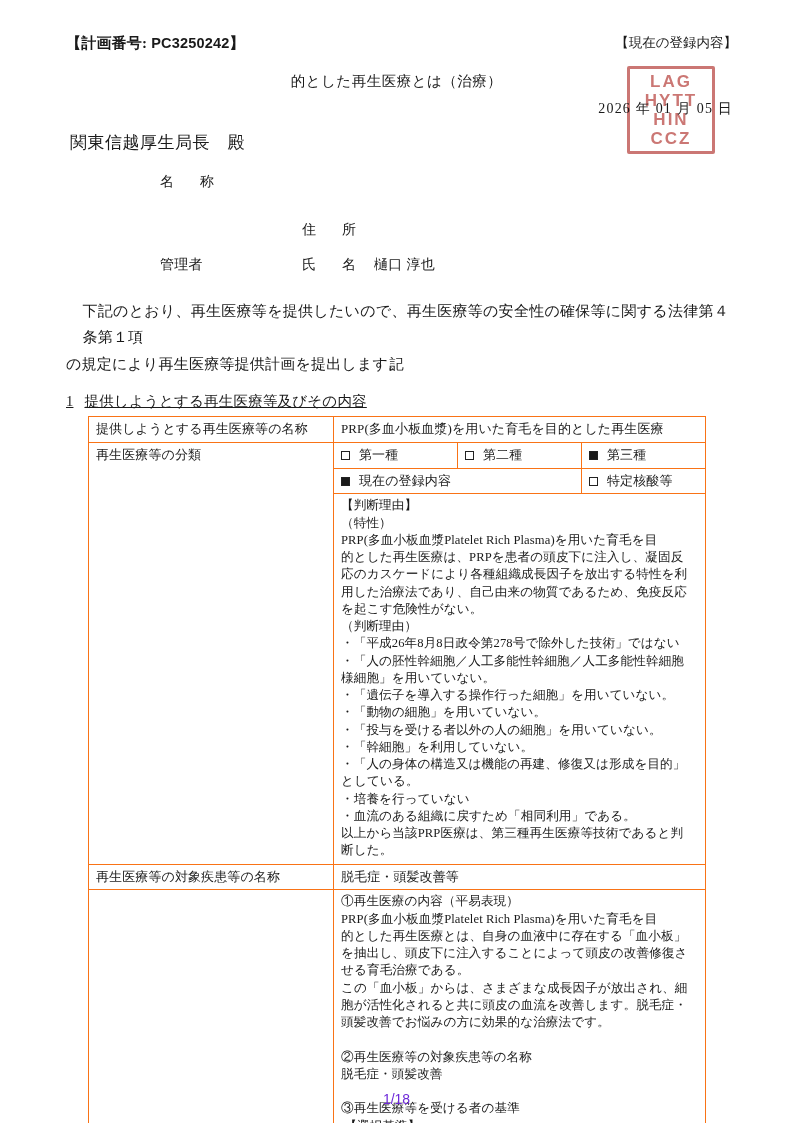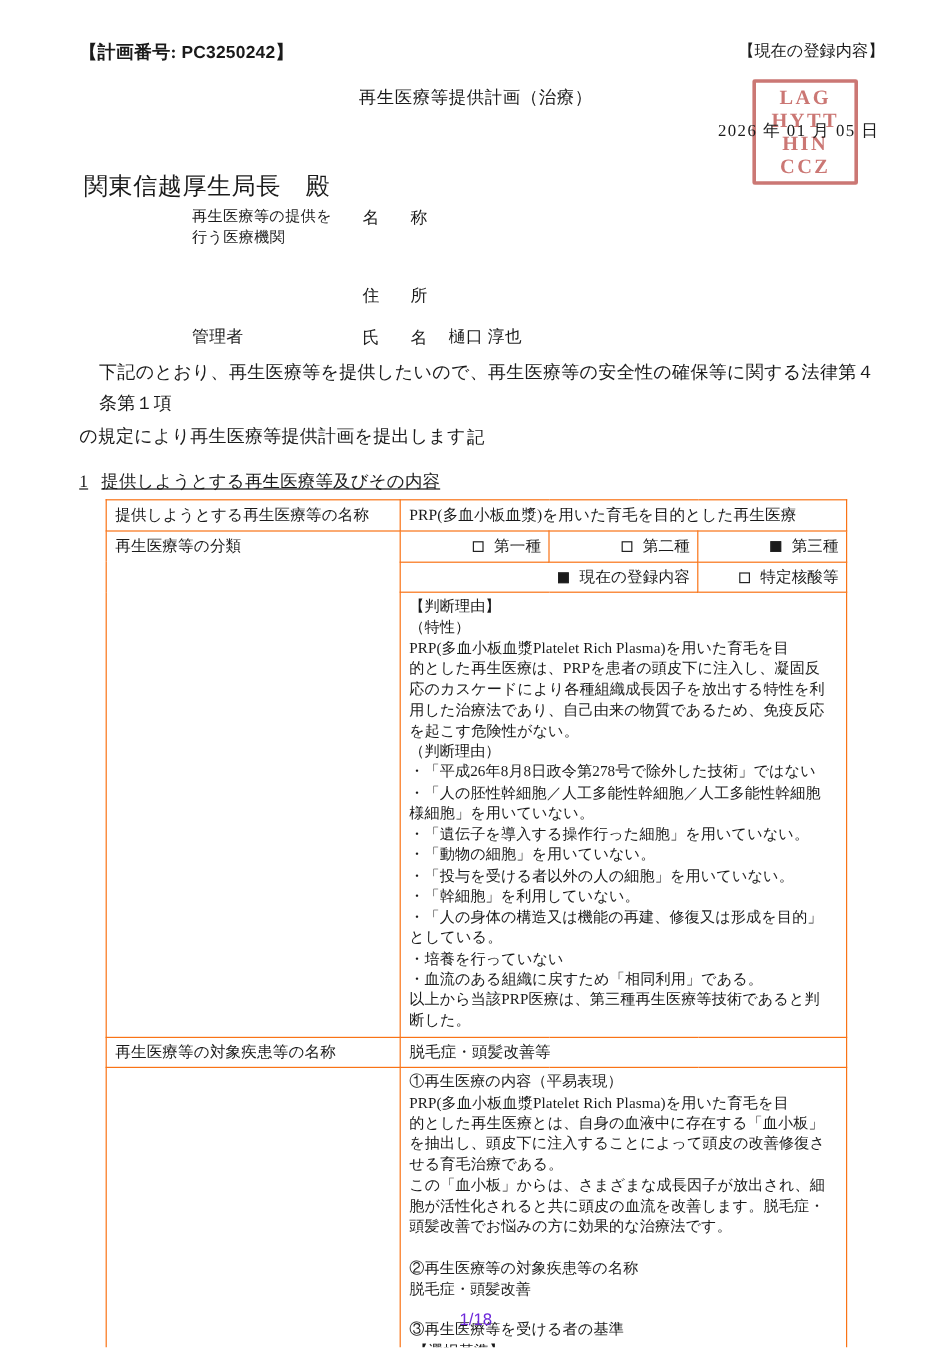--- a/index.html
+++ b/index.html
@@ -84,37 +84,37 @@
     z-index: 2;
     overflow: hidden;
     border-radius: 2px;
   }
   .seal-inner {
     position: absolute;
     inset: 3px;
     display: grid;
     grid-template-rows: repeat(4, 1fr);
     color: #c05a56;
-    font-family: Liberation Serif, serif;
+    font-family: Liberation Sans, sans-serif;
     font-weight: bold;
     letter-spacing: 2px;
   }
   .seal-inner span {
     display: flex;
     align-items: center;
     justify-content: center;
     font-size: 17px;
     line-height: 1;
   }
 
   .addressee {
     position: absolute;
-    top: 142px;
+    top: 131px;
     left: 70px;
-    font-size: 20px;
+    font-size: 17px;
     letter-spacing: 0.5px;
   }
 
   
   .inst {
     position: absolute;
     top: 172px;
     left: 160px;
     right: 60px;
     font-size: 14px;
@@ -198,21 +198,20 @@
     vertical-align: top;
     line-height: 1.37;
     letter-spacing: 0.1px;
   }
   .col-label { width: 245px; }
   .lbl-mid { vertical-align: middle; }
 
   .cb-cell {
     padding: 5px 6px 5px 9px;
     white-space: nowrap;
-    text-align: right;
   }
   .box {
     display: inline-block;
     width: 9px;
     height: 9px;
     border: 1.3px solid #222;
     margin-right: 9px;
     vertical-align: -1px;
     box-sizing: border-box;
   }
@@ -238,21 +237,21 @@
 </head>
 <body>
 
 <div class="page">
 
   <div class="hdr-row">
     <div class="plan-no"><span>【計画番号:</span> <span class="code">PC3250242</span><span>】</span></div>
     <div class="reg-note">【現在の登録内容】</div>
   </div>
 
-  <div class="doc-title">再生医療等提供計画（治療）</div>
+  <div class="doc-title">的とした再生医療とは（治療）</div>
 
   <div class="seal">
     <div class="seal-inner">
       <span>LAG</span>
       <span>HYTT</span>
       <span>HIN</span>
       <span>CCZ</span>
     </div>
   </div>
 
@@ -262,22 +261,20 @@
     <span class="num">01</span>
     <span>月</span>
     <span class="num">05</span>
     <span>日</span>
   </div>
 
   <div class="addressee">関東信越厚生局長　殿</div>
 
   <div class="inst">
     <div class="inst-row">
-      <div class="inst-label blk">再生医療等の提供を
-行う医療機関</div>
       <div class="inst-key">名　称</div>
     </div>
     <div class="inst-row addr">
       <div class="inst-label"></div>
       <div class="inst-key">住　所</div>
     </div>
     <div class="inst-row mgr">
       <div class="inst-label">管理者</div>
       <div class="inst-key">氏　名</div>
       <div class="inst-val">樋口 淳也</div>

